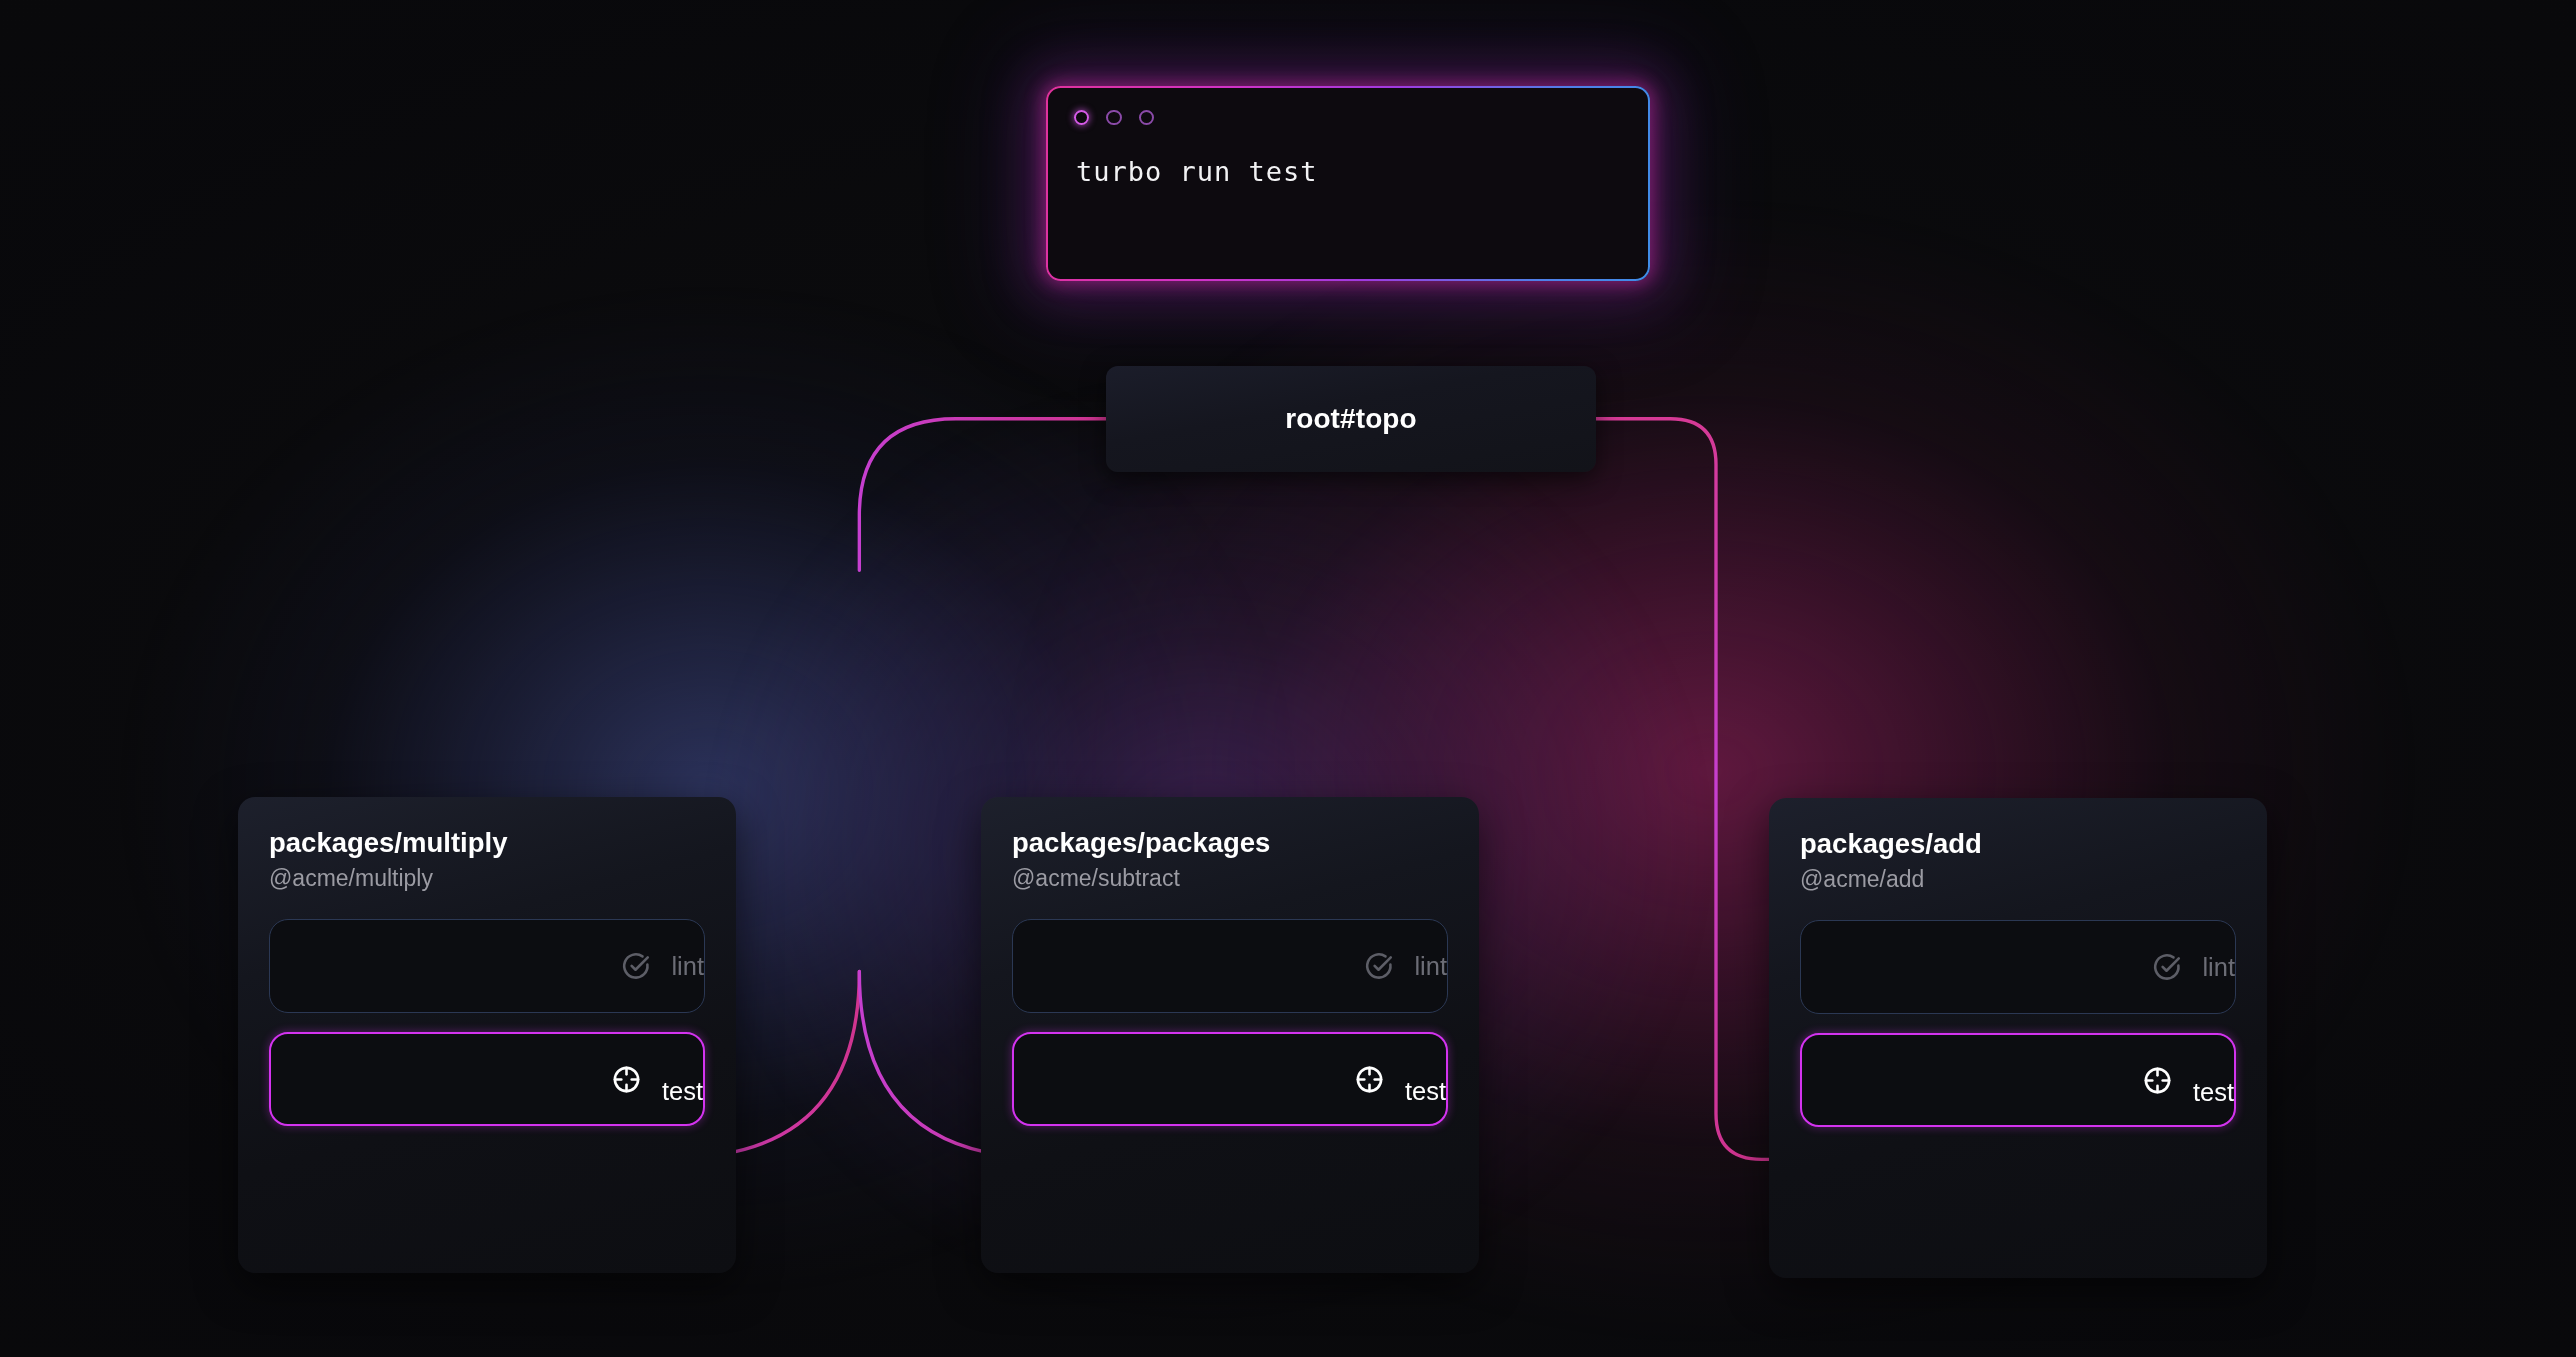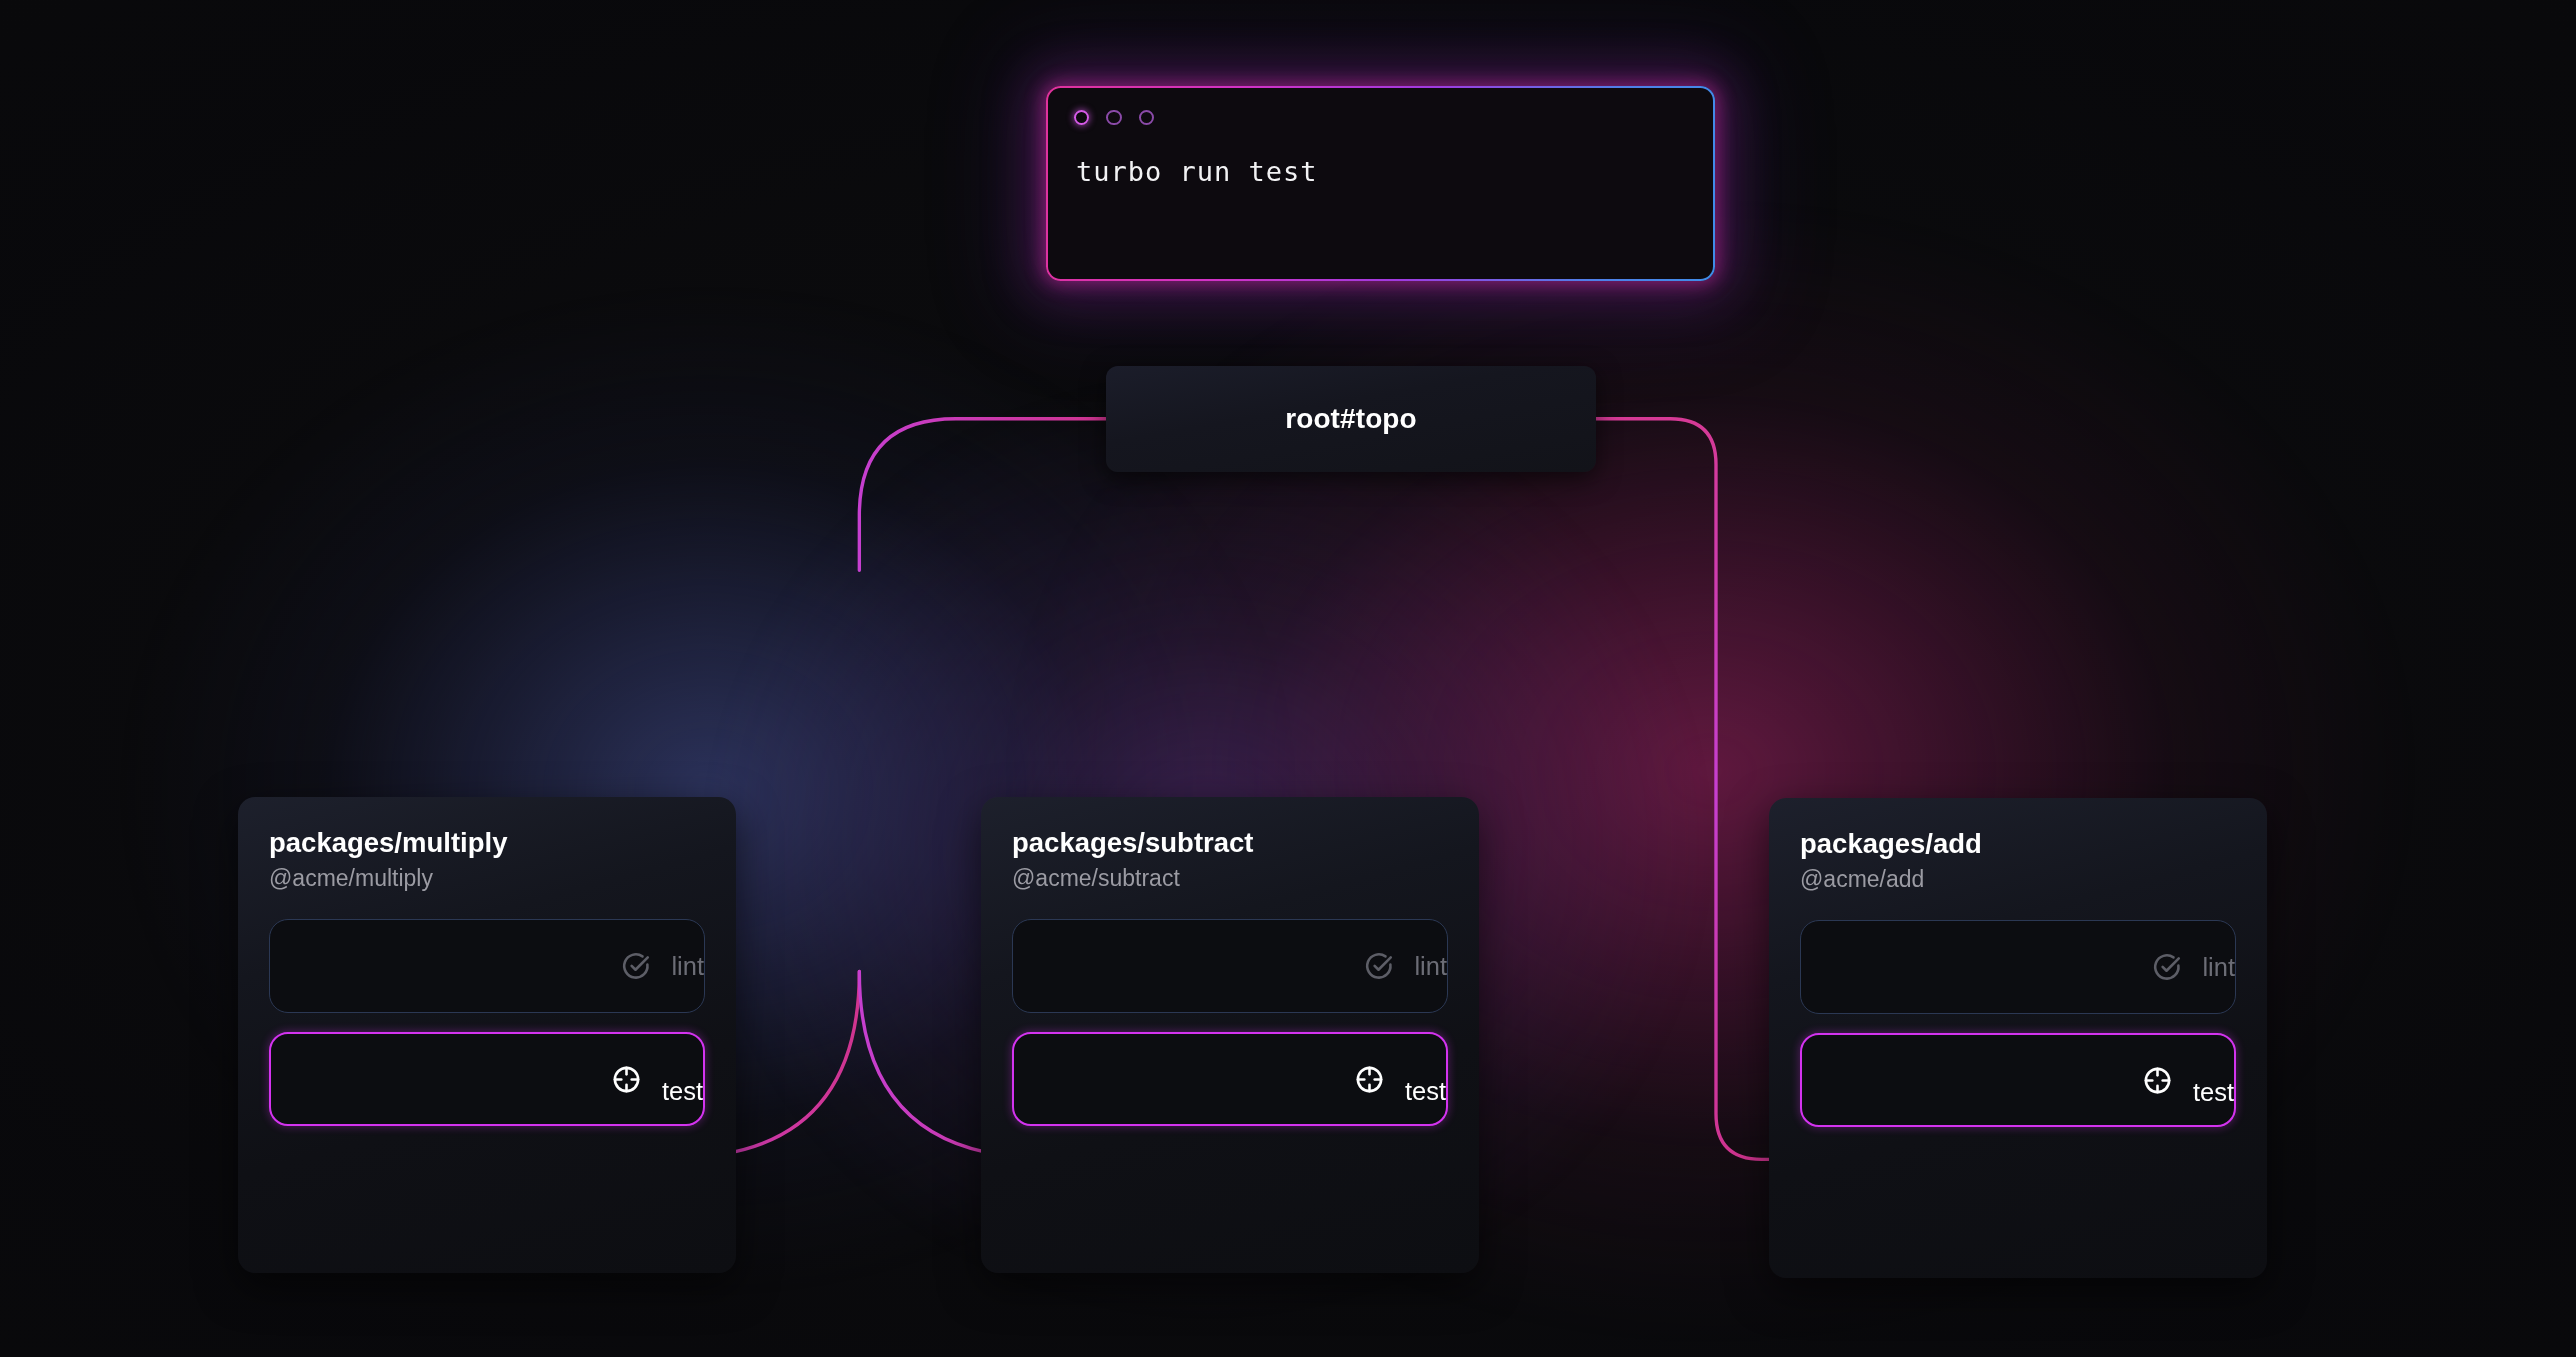--- a/index.html
+++ b/index.html
@@ -71,21 +71,21 @@
     position: absolute;
     left: 0; top: 0;
     width: 2576px; height: 1358px;
     pointer-events: none;
   }
 
   
   .terminal {
     position: absolute;
     left: 1046px; top: 86px;
-    width: 669px; height: 195px;
+    width: 604px; height: 195px;
     border-radius: 14.8px;
     padding: 2px;
     background: linear-gradient(100deg, #e0329c 0%, #d232c6 28%, #a03ae0 55%, #4f7fe8 82%, #3f8de8 100%);
     box-shadow:
       0 0 17.4px 4px rgba(214,45,168,0.45),
       0 0 47px 17.4px rgba(150,40,170,0.28),
       0 0 87px 40px rgba(90,40,150,0.16);
   }
   .terminal-body {
     position: relative;
@@ -276,21 +276,21 @@
           <line x1="3" y1="12" x2="8" y2="12"></line>
           <line x1="16" y1="12" x2="21" y2="12"></line>
         </svg>
         <span class="task-label">test</span>
       </div>
 
     </div>
   </div>
 
   <div id="card-subtract" class="pkg-card">
-    <div class="pkg-title">packages/subtract</div>
+    <div class="pkg-title">packages/packages</div>
     <div class="pkg-sub">@acme/subtract</div>
     <div class="task-list">
 
       <div class="task task-idle">
         <svg class="task-icon" viewBox="0 0 24 24" fill="none" stroke-width="2" stroke-linecap="round" stroke-linejoin="round">
           <path d="M21.2 10.5A9 9 0 1 1 17.4 4.2"></path>
           <polyline points="21.5 5 12 14.5 9 11.5"></polyline>
         </svg>
         <span class="task-label">lint</span>
       </div>

